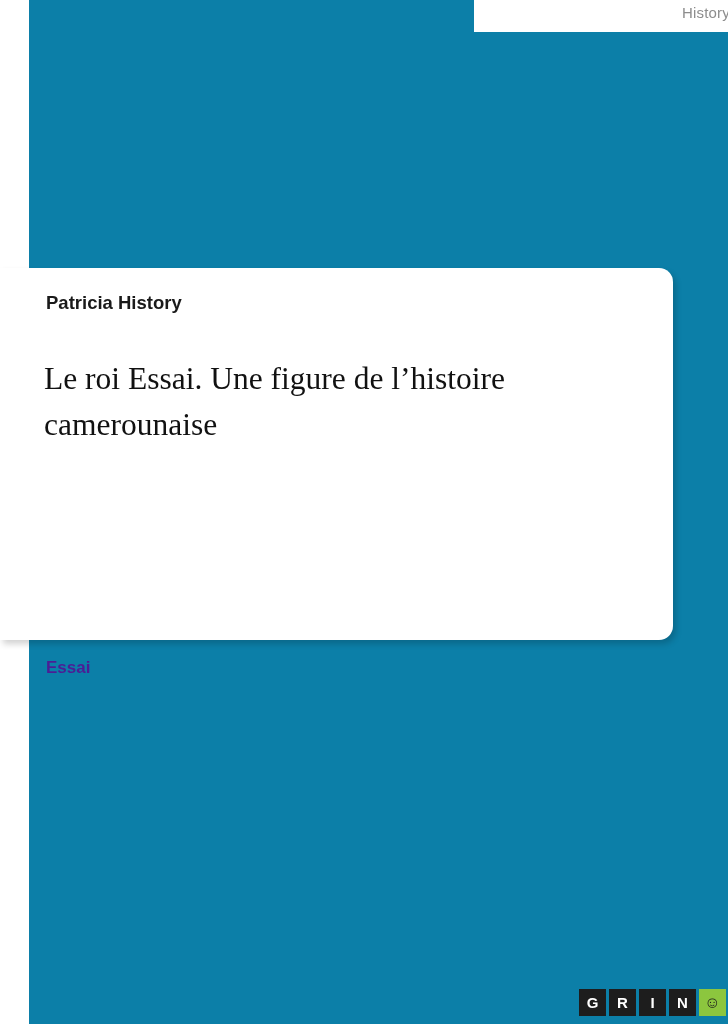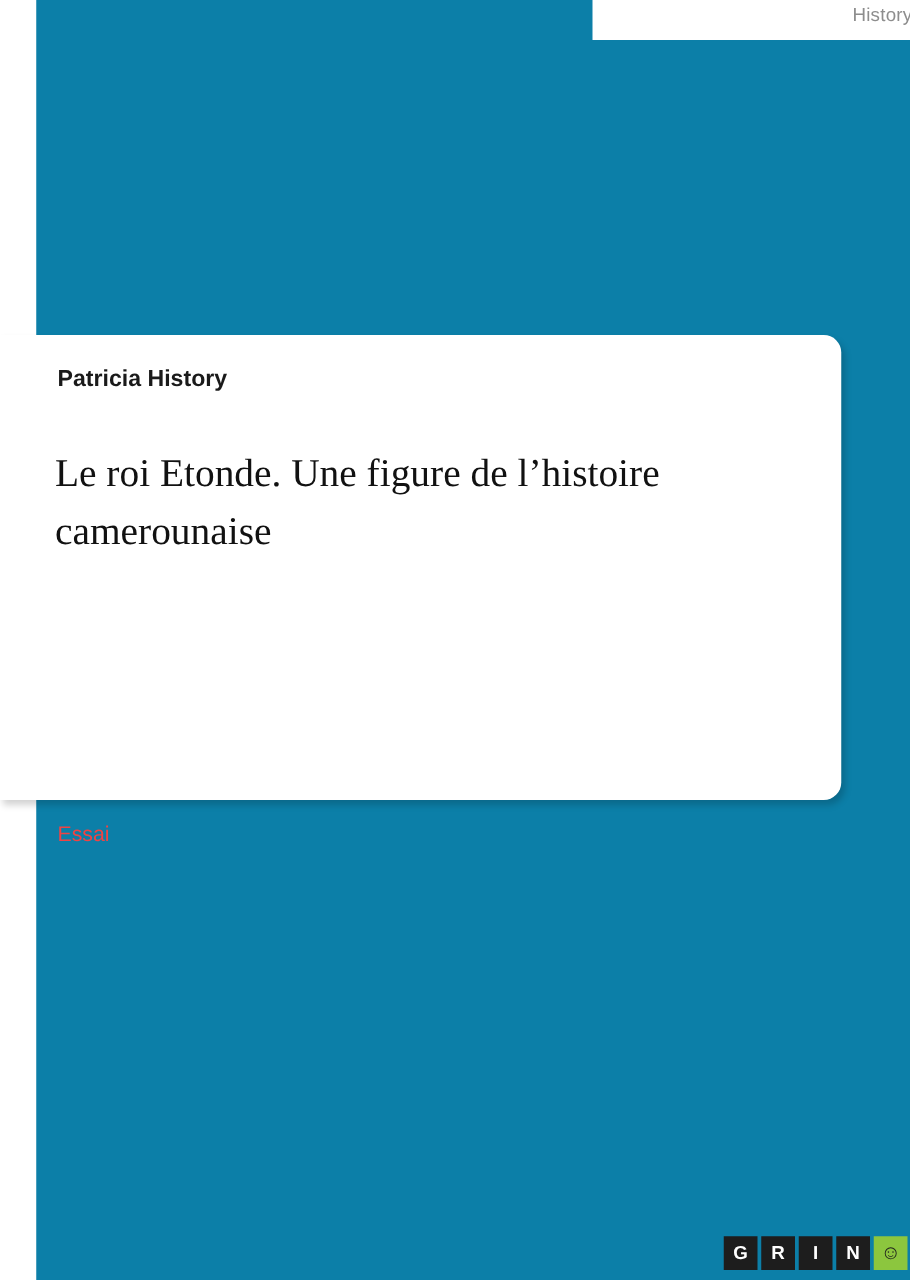--- a/index.html
+++ b/index.html
@@ -87,22 +87,22 @@
     color: #111111;
     font-weight: normal;
     margin: 0;
   }
 
   .doc-type {
     position: absolute;
     left: 46px;
     top: 658px;
     font-size: 17px;
-    font-weight: normal;
-    color: #ef4444;
+    font-weight: bold;
+    color: #4c1d95;
     font-family: "Liberation Sans", sans-serif;
   }
 
   
   .grin-logo {
     position: absolute;
     right: 18px;
     bottom: 8px;
     display: flex;
     align-items: center;
@@ -139,21 +139,21 @@
 <div class="cover">
 
   <div class="teal-panel"></div>
 
   <div class="top-notch"></div>
 
   <div class="category-label">History</div>
 
   <div class="title-card">
     <div class="author">Patricia History</div>
-    <h1 class="doc-title">Le roi Etonde. Une figure de l’histoire camerounaise</h1>
+    <h1 class="doc-title">Le roi Essai. Une figure de l’histoire camerounaise</h1>
   </div>
 
   <div class="doc-type">Essai</div>
 
   <div class="grin-logo">
     <span class="grin-letter">G</span>
     <span class="grin-letter">R</span>
     <span class="grin-letter">I</span>
     <span class="grin-letter">N</span>
     <span class="grin-mark">☺</span>

